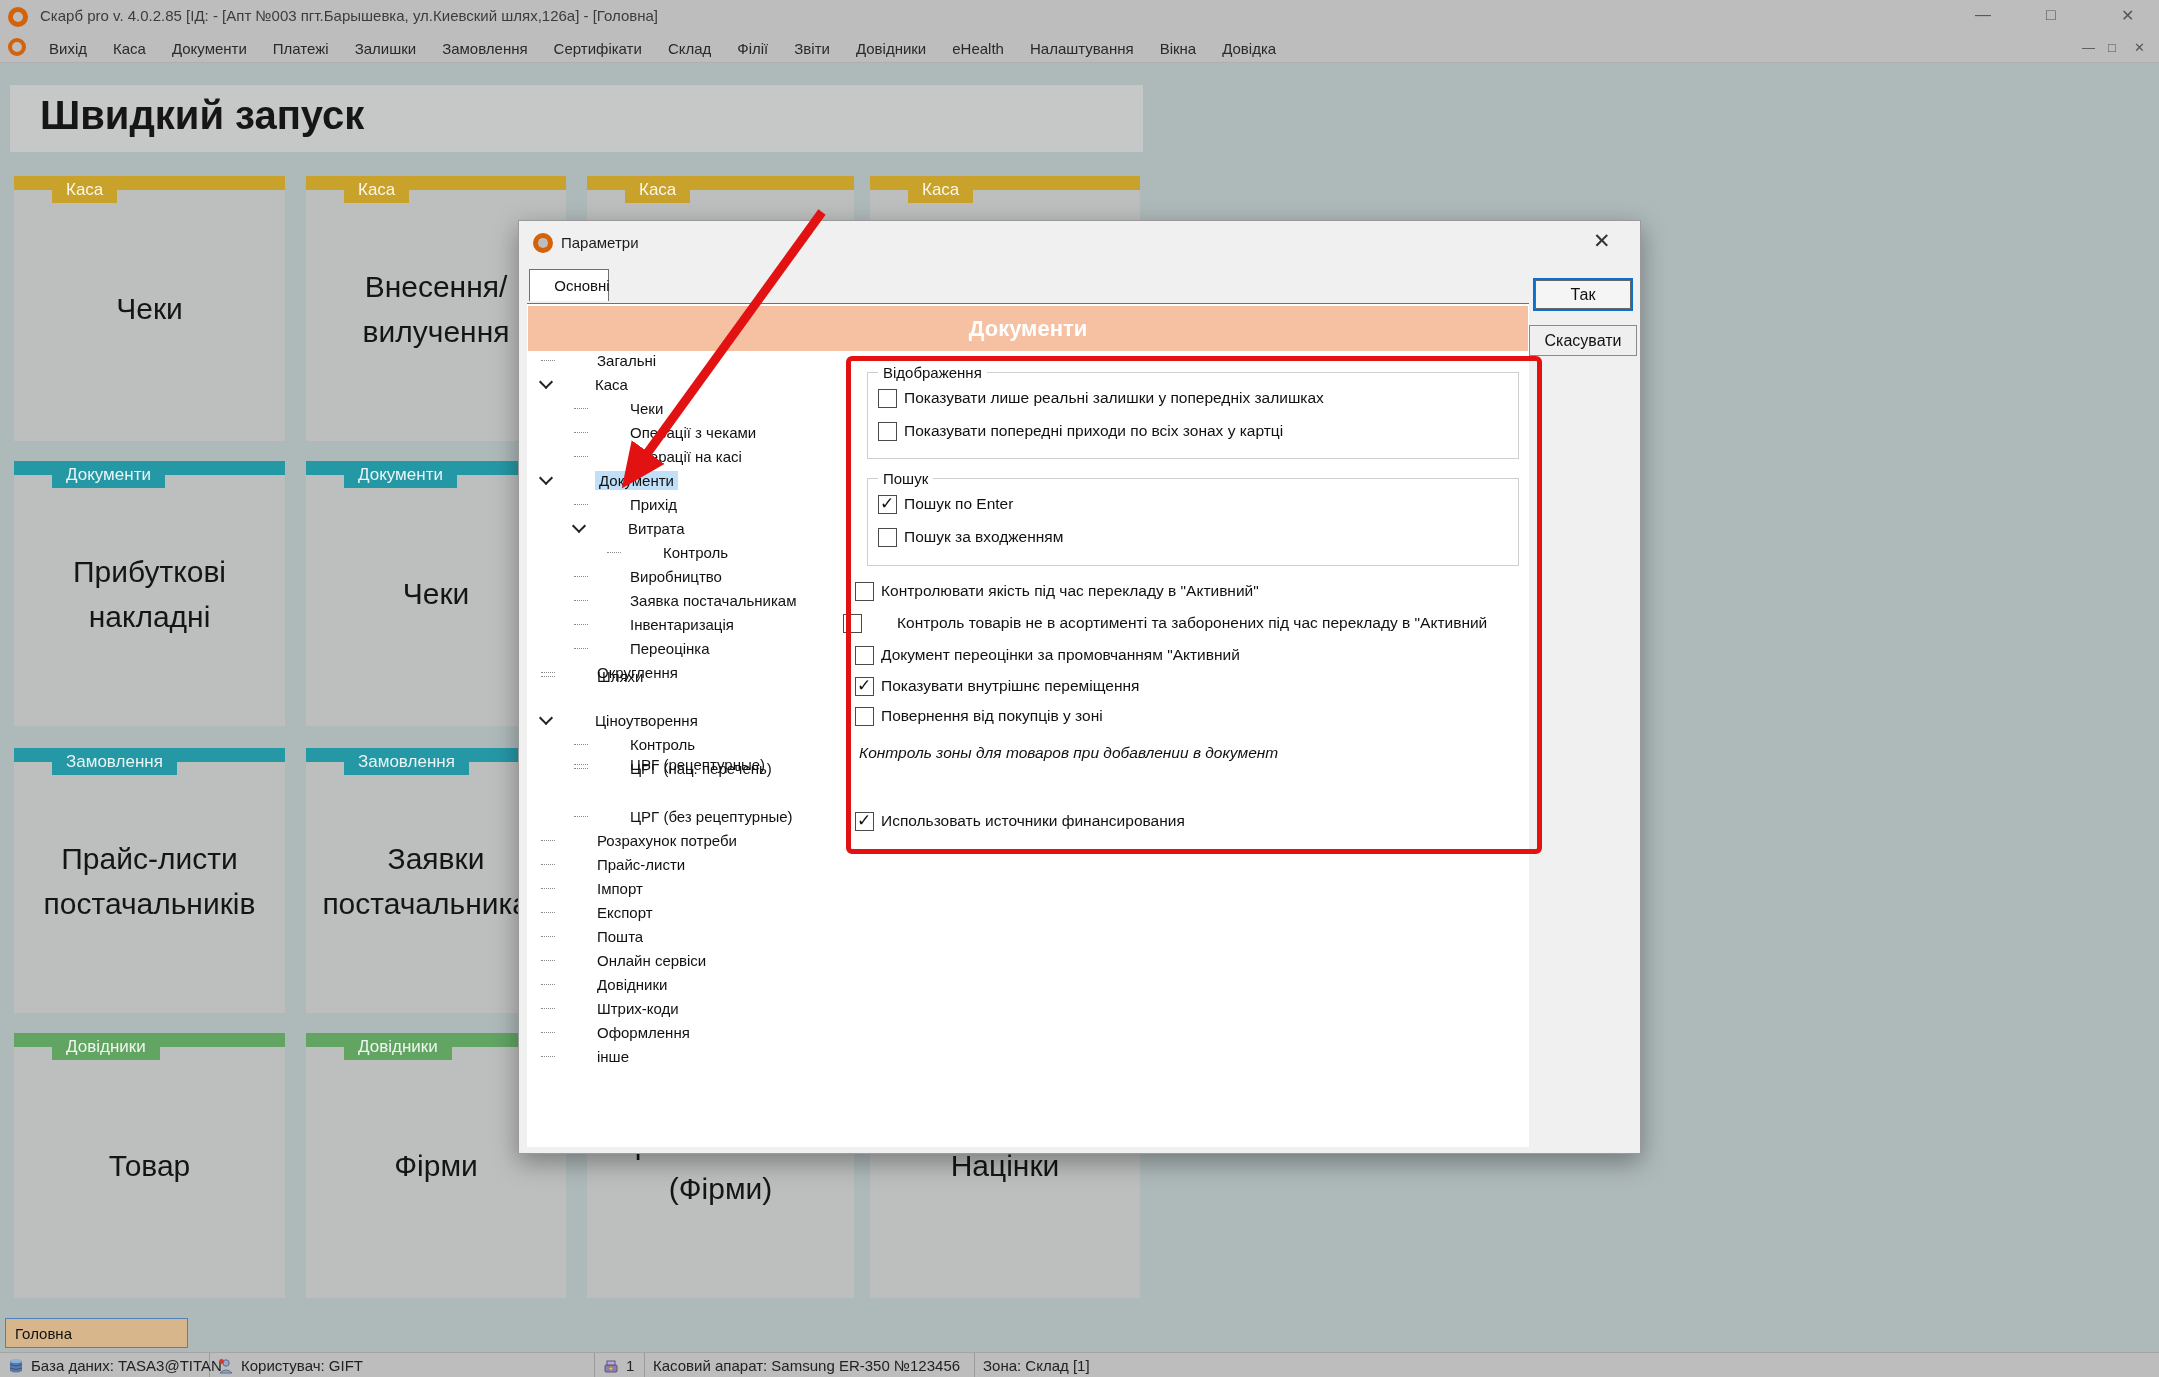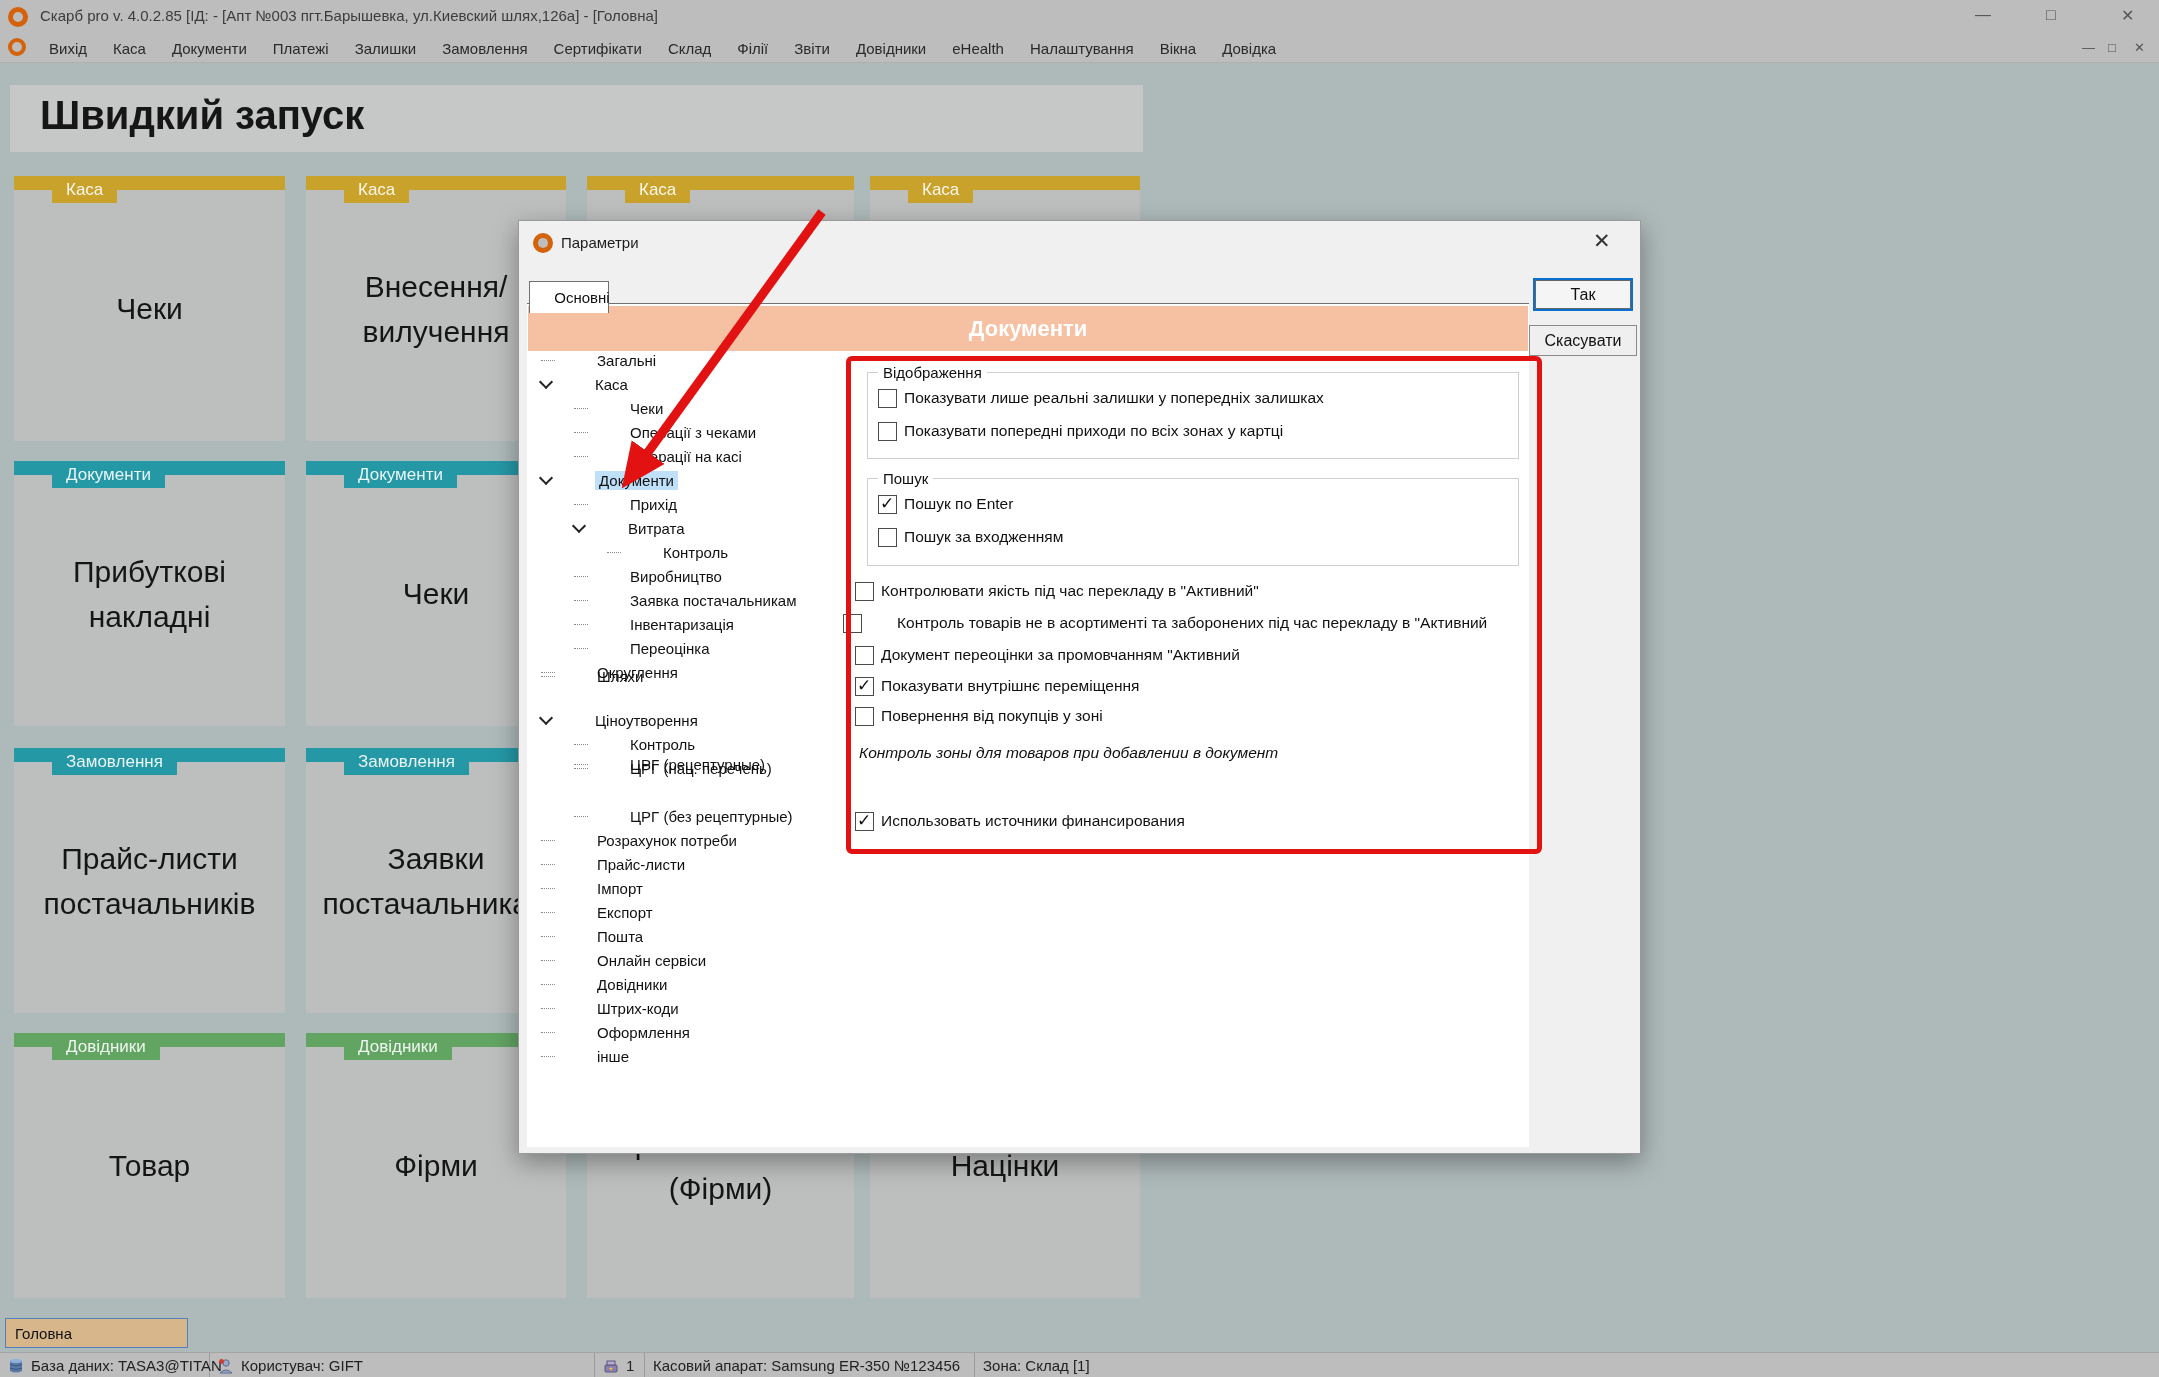--- a/index.html
+++ b/index.html
@@ -31,21 +31,21 @@
               font-size:17px;color:rgba(255,255,255,.9);}
   .tile-label{position:absolute;left:10px;right:10px;top:0;bottom:0;display:flex;align-items:center;
               justify-content:center;text-align:center;font-size:30px;line-height:1.5;color:#151515;
               overflow-wrap:break-word;}
 
   
   #dialog{left:518px;top:220px;width:1121px;height:932px;background:#f0f0f0;border:1px solid #9a9a9a;
           box-shadow:0 8px 24px rgba(0,0,0,.35);z-index:10;}
   #dlg-title{left:42px;top:13px;font-size:15px;color:#1d1d1d;}
   #dlg-close{left:1074px;top:8px;font-size:21px;color:#333;}
-  #dlg-tab{left:10px;top:60px;width:80px;height:32px;background:#fff;border:1px solid #707070;border-bottom:none;
+  #dlg-tab{left:10px;top:48px;width:80px;height:32px;background:#fff;border:1px solid #707070;border-bottom:none;
            box-sizing:border-box;font-size:15px;color:#111;display:flex;align-items:center;justify-content:center;z-index:2;padding-left:26px;}
   #tab-page{left:8px;top:82px;width:1002px;height:843px;background:#fff;border-top:1px solid #707070;overflow:hidden;}
   #dlg-header{position:absolute;left:1px;top:2px;width:1000px;height:45px;background:#f6c1a3;
               display:flex;align-items:center;justify-content:center;font-size:22px;font-weight:bold;color:#fff;}
   
   .tree-row{position:absolute;left:6px;height:24px;display:flex;align-items:center;font-size:15px;color:#111;white-space:nowrap;gap:37px;}
   .tree-stub{display:inline-block;width:14px;border-top:1px dotted #8a8a8a;margin-right:5px;}
   .chev{display:inline-block;width:8px;height:8px;border-right:2px solid #222;border-bottom:2px solid #222;
         transform:rotate(45deg);margin:-4px 7px 0 0;}
   .tree-sel{background:#bfe0f8;padding:1px 4px;}

